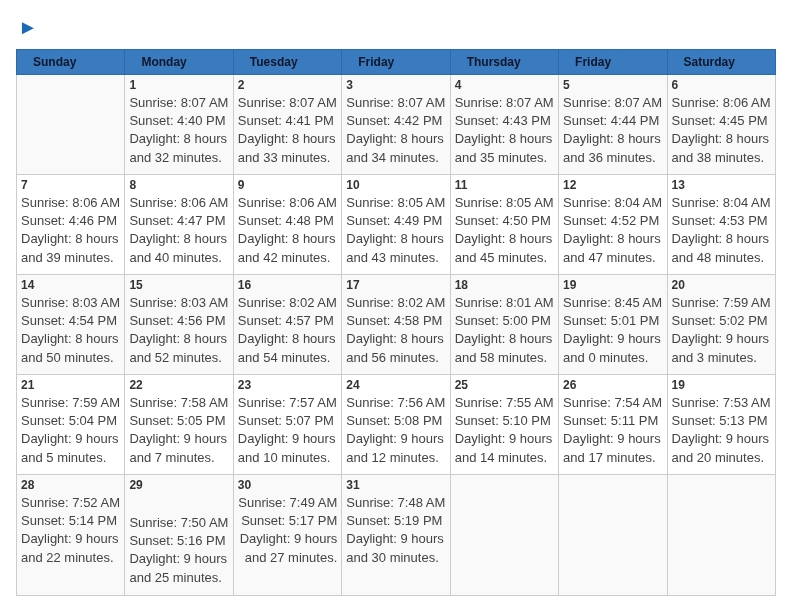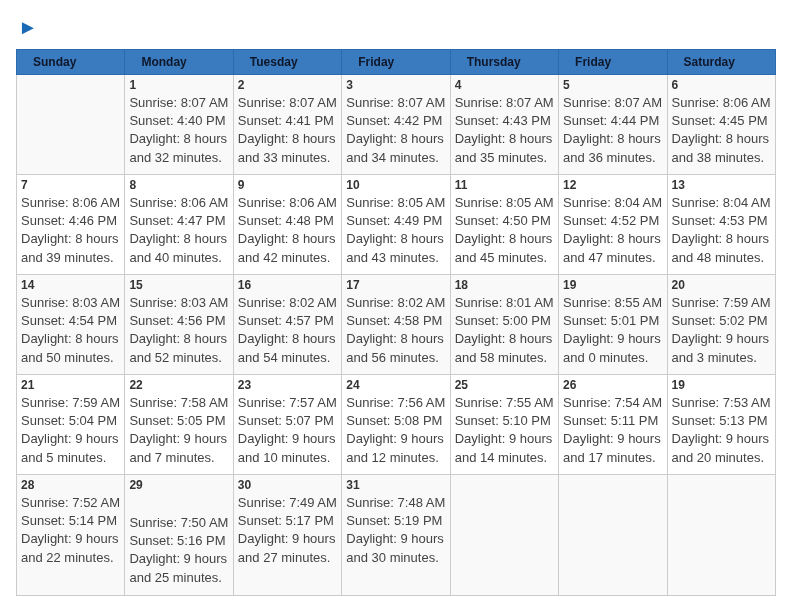--- a/index.html
+++ b/index.html
@@ -259,21 +259,21 @@
           </td>
           <td>
             <div class="day-number">18</div>
             <div class="day-info" style="white-space: pre-line;">Sunrise: 8:01 AM
 Sunset: 5:00 PM
 Daylight: 8 hours
 and 58 minutes.</div>
           </td>
           <td>
             <div class="day-number">19</div>
-            <div class="day-info" style="white-space: pre-line;">Sunrise: 8:55 AM
+            <div class="day-info" style="white-space: pre-line;">Sunrise: 8:45 AM
 Sunset: 5:01 PM
 Daylight: 9 hours
 and 0 minutes.</div>
           </td>
           <td>
             <div class="day-number">20</div>
             <div class="day-info" style="white-space: pre-line;">Sunrise: 7:59 AM
 Sunset: 5:02 PM
 Daylight: 9 hours
 and 3 minutes.</div>
@@ -340,21 +340,21 @@
           </td>
           <td>
             <div class="day-number">29</div>
             <div class="day-info" style="white-space: pre-line; margin-top: 22px;">Sunrise: 7:50 AM
 Sunset: 5:16 PM
 Daylight: 9 hours
 and 25 minutes.</div>
           </td>
           <td>
             <div class="day-number">30</div>
-            <div class="day-info" style="white-space: pre-line;">Sunrise: 7:49 AM
+            <div class="day-info" style="white-space: pre-line; text-align: right;">Sunrise: 7:49 AM
 Sunset: 5:17 PM
 Daylight: 9 hours
 and 27 minutes.</div>
           </td>
           <td>
             <div class="day-number">31</div>
             <div class="day-info" style="white-space: pre-line;">Sunrise: 7:48 AM
 Sunset: 5:19 PM
 Daylight: 9 hours
 and 30 minutes.</div>

